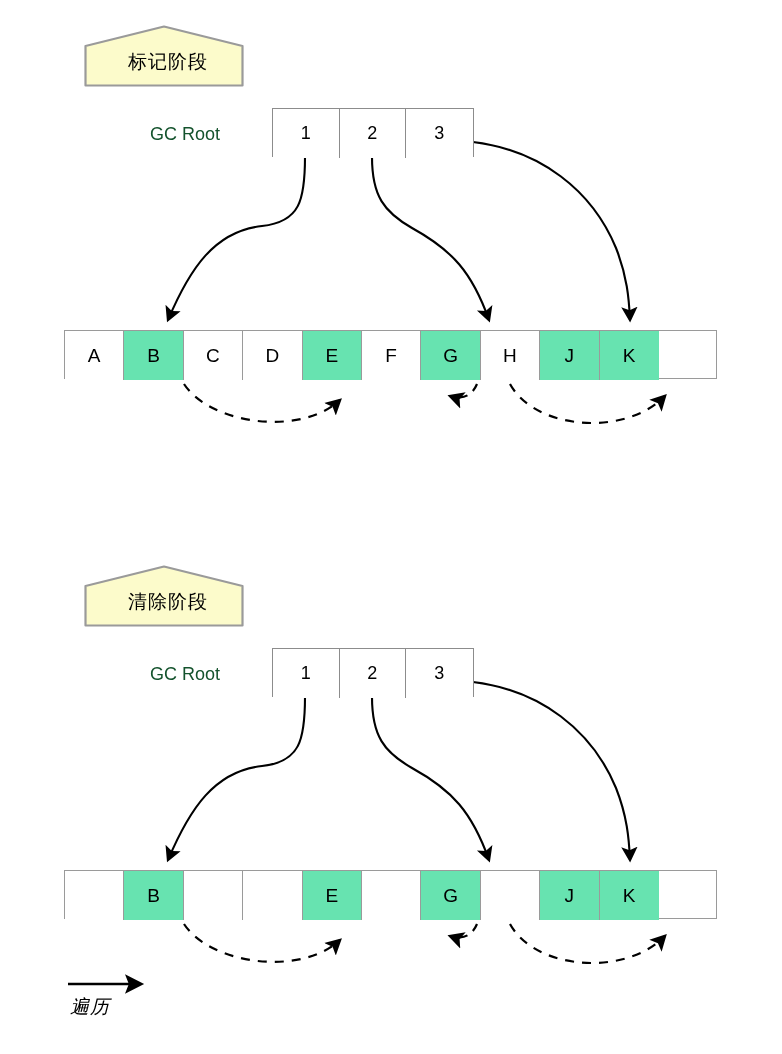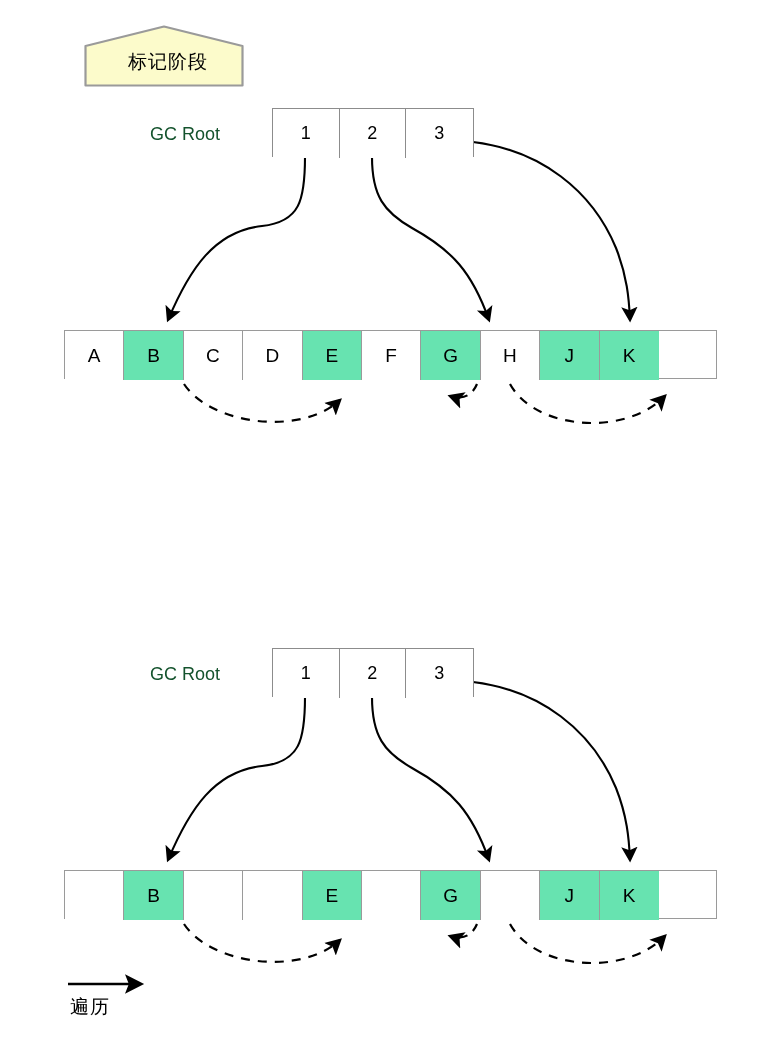--- a/index.html
+++ b/index.html
@@ -110,20 +110,21 @@
     position: absolute;
   }
   .legend .legend-text {
     position: absolute;
     left: 14px;
     top: 24px;
     font-size: 19px;
     letter-spacing: 1px;
     white-space: nowrap;
     color: #000;
+    font-style: italic;
   }
 </style>
 </head>
 <body>
 
 <div class="canvas">
 
   <svg class="layer" viewBox="0 0 782 1054">
     <defs>
       <marker id="solidArrow" markerWidth="9" markerHeight="9" refX="6.2" refY="4.5" orient="auto" markerUnits="strokeWidth">
@@ -206,20 +207,26 @@
     <div class="heap-cell">C</div>
     <div class="heap-cell">D</div>
     <div class="heap-cell alive">E</div>
     <div class="heap-cell">F</div>
     <div class="heap-cell alive">G</div>
     <div class="heap-cell">H</div>
     <div class="heap-cell alive">J</div>
     <div class="heap-cell alive">K</div>
   </div>
 
+  <div class="phase-banner" style="left:84px; top:565px;">
+    <svg class="pent" viewBox="0 0 160 62" preserveAspectRatio="none">
+      <polygon points="1.5,60.5 1.5,21 80,1.5 158.5,21 158.5,60.5" fill="#fcfbcb" stroke="#9a9a9a" stroke-width="2.2" stroke-linejoin="round"></polygon>
+    </svg>
+    <div class="label">清除阶段</div>
+  </div>
 
   <div class="gcroot-label" style="left:150px; top:664px;">GC Root</div>
 
   <div class="root-table" style="left:272px; top:648px; width:202px; height:49px;">
     <div class="root-cell">1</div>
     <div class="root-cell">2</div>
     <div class="root-cell">3</div>
   </div>
 
   <div class="heap-row" style="left:64px; top:870px; width:653px; height:49px;">

